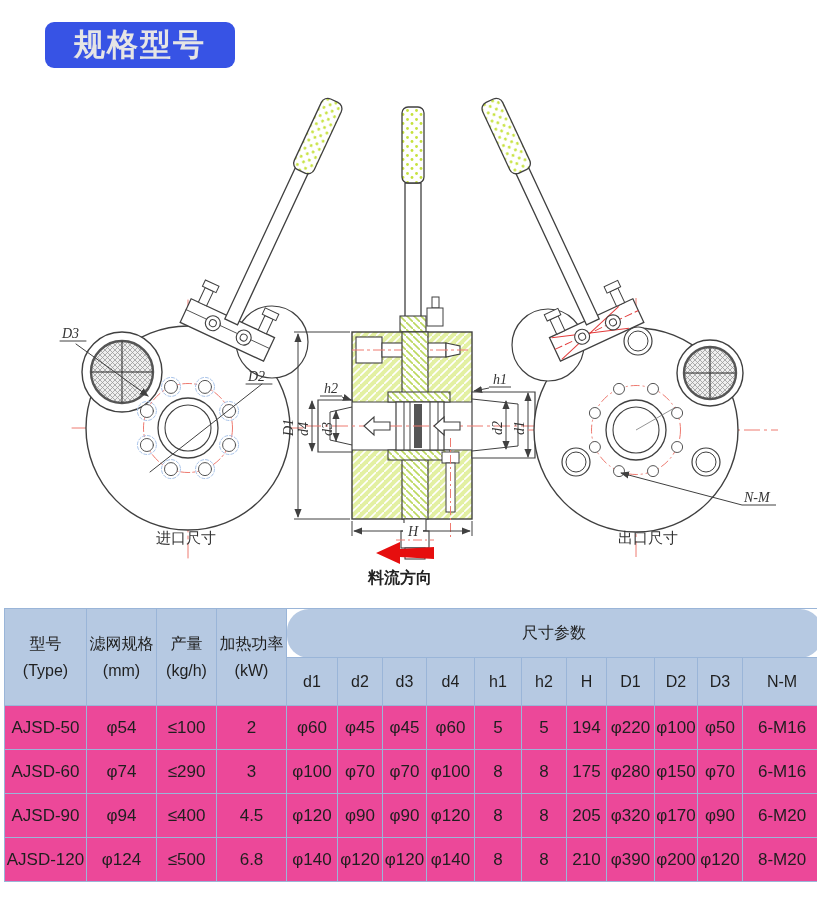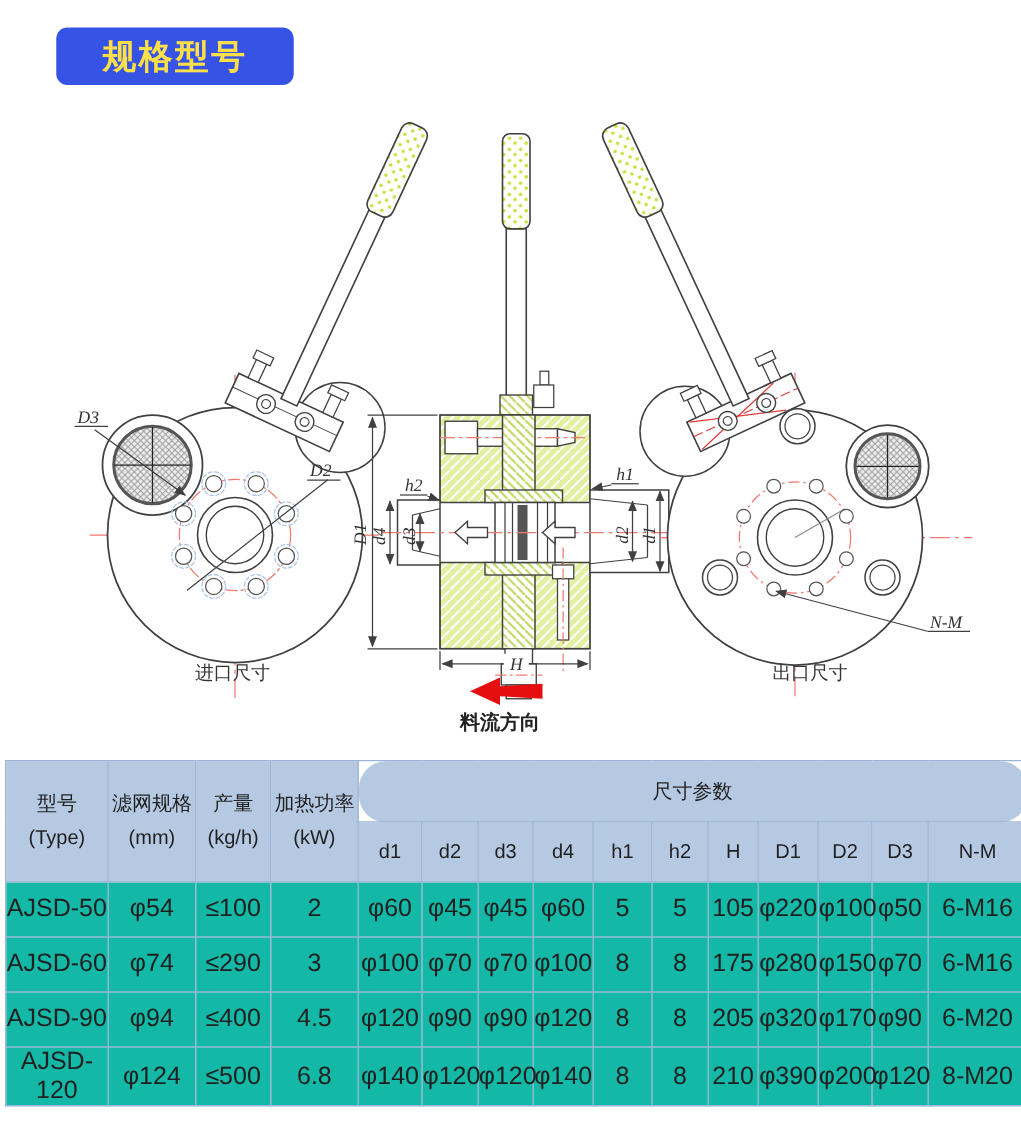--- a/index.html
+++ b/index.html
@@ -1,35 +1,35 @@
 <!DOCTYPE html>
 <html><head>
 <meta charset="utf-8">
 <style>
   * { margin:0; padding:0; box-sizing:border-box; }
   body { background:#ffffff; font-family:"Liberation Sans", sans-serif; }
   .page { position:relative; width:817px; height:912px; background:#fff; overflow:hidden; }
 
   .badge {
     position:absolute; left:45px; top:22px; width:190px; height:46px;
-    background:#3753e5; border-radius:9px; color:#fde047;
-    font-size:27px; font-weight:bold; letter-spacing:2px;
+    background:#3753e5; border-radius:9px; color:#e5e5e5;
+    font-size:31px; font-weight:bold; letter-spacing:2px;
     display:flex; align-items:center; justify-content:center;
   }
 
   .drawing { position:absolute; left:0; top:60px; width:817px; height:545px; }
 
   .spec-table { position:absolute; left:4px; top:608px; width:817px;
     border-collapse:collapse; table-layout:fixed; }
   .spec-table td, .spec-table th {
     border:1px solid #9ab5d8; text-align:center; vertical-align:middle;
     color:#1f1f1f; font-weight:normal; padding:0;
   }
   .spec-table thead th { background:#b6c9e2; font-size:16px; }
-  .spec-table tbody td { background:#14b8a6; font-size:20px; }
+  .spec-table tbody td { background:#ec4899; font-size:17px; }
   .hdr-main { height:97px; line-height:1.7; }
   .hdr-group { height:49px;border-radius:22px; }
   .hdr-dim { height:48px; }
   .spec-table tbody tr { height:44px; }
 
   svg text { font-family:"Liberation Serif", serif; }
   .cap { font-family:"Liberation Sans", sans-serif; font-size:15px; fill:#333; }
   .dim { font-style:italic; font-size:14px; fill:#333; }
   .flowtxt { font-family:"Liberation Sans", sans-serif; font-size:16px; fill:#222; font-weight:bold; }
 </style>
@@ -328,21 +328,21 @@
         <td>AJSD-50</td>
         <td>φ54</td>
         <td>≤100</td>
         <td>2</td>
         <td>φ60</td>
         <td>φ45</td>
         <td>φ45</td>
         <td>φ60</td>
         <td>5</td>
         <td>5</td>
-        <td>105</td>
+        <td>194</td>
         <td>φ220</td>
         <td>φ100</td>
         <td>φ50</td>
         <td>6-M16</td>
       </tr>
       <tr>
         <td>AJSD-60</td>
         <td>φ74</td>
         <td>≤290</td>
         <td>3</td>

